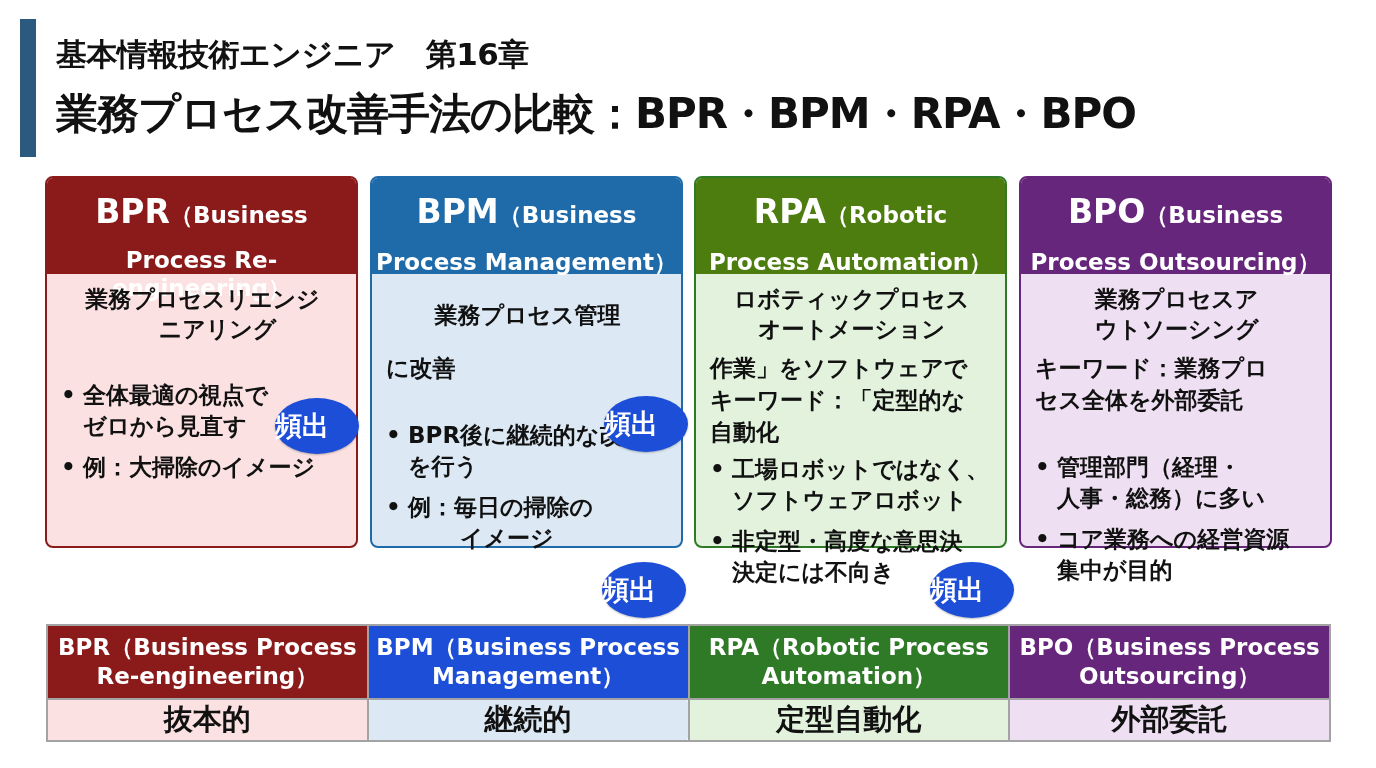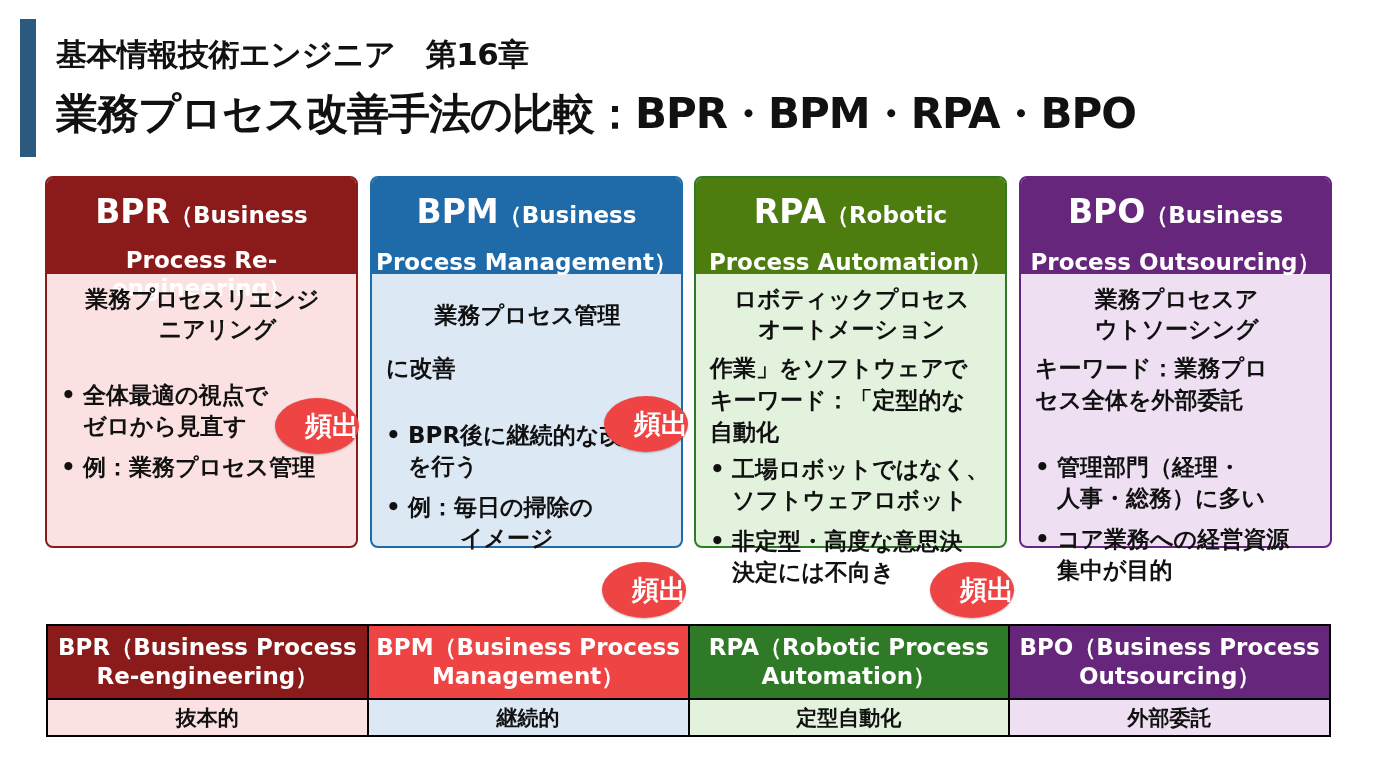--- a/index.html
+++ b/index.html
@@ -16,26 +16,26 @@
   .card-head .abbr { font-size: 33px; font-weight: bold; }
   .card-head .paren1 { font-size: 23px; font-weight: bold; }
   .card-head .line2 { font-size: 23px; font-weight: bold; margin-top: 16px; }
   .card-body { padding: 10px 12px 0 14px; font-weight: bold; color: #111; }
   .card-jp { font-size: 23px; text-align: center; line-height: 30px; }
   .card-kw { font-size: 23px; line-height: 32px; margin-top: 8px; }
   .card-bullets { margin-top: 30px; font-size: 23px; line-height: 31px; }
   .bullet { display: flex; margin-bottom: 10px; }
   .bullet .dot { width: 22px; flex-shrink: 0; }
 
-  .badge { position: absolute; width: 84px; height: 56px; border-radius: 50%; background: #ef4444; color: #fff; font-size: 27px; font-weight: bold; text-align: right; line-height: 56px; box-shadow: 0 1px 2px rgba(0,0,0,0.25); z-index: 5; }
+  .badge { position: absolute; width: 84px; height: 56px; border-radius: 50%; background: #1d4ed8; color: #fff; font-size: 27px; font-weight: bold; text-align: left; line-height: 56px; box-shadow: 0 1px 2px rgba(0,0,0,0.25); z-index: 5; }
 
   .summary { position: absolute; left: 46px; top: 624px; width: 1285px; border-collapse: collapse; }
-  .summary td, .summary th { border: 2px solid #000000; text-align: center; }
+  .summary td, .summary th { border: 2px solid #a3a3a3; text-align: center; }
   .summary th { height: 74px; color: #fff; font-size: 23px; font-weight: bold; line-height: 29px; width: 321px; }
-  .summary td { height: 37px; font-size: 21px; font-weight: bold; color: #111; }
+  .summary td { height: 37px; font-size: 29px; font-weight: bold; color: #111; }
 </style>
 </head>
 <body>
 
 <div class="title-bar"></div>
 <div class="title-sub">基本情報技術エンジニア　第16章</div>
 <div class="title-main">業務プロセス改善手法の比較：BPR・BPM・RPA・BPO</div>
 
 <div class="cards">
 
@@ -52,21 +52,21 @@
       <div class="card-bullets" style="margin-top:36px;">
         <div class="bullet">
             <span class="dot">•</span>
             <div>
               <div>全体最適の視点で</div>
               <div>ゼロから見直す</div>
             </div>
           </div>
         <div class="bullet">
             <span class="dot">•</span>
-            <div>例：業務プロセス管理</div>
+            <div>例：大掃除のイメージ</div>
           </div>
       </div>
     </div>
     <div class="badge" style="left:228px; top:220px;">頻出</div>
   </div>
 
   <div class="card" style="left:325px; border-color:#1f6aa8; background:#dce9f5;">
     <div class="card-head" style="background:#1f6aa8;">
       <div><span class="abbr">BPM</span><span class="paren1">（Business</span></div>
       <div class="line2">Process Management）</div>
@@ -169,21 +169,21 @@
 
 </div>
 
 <table class="summary">
   <tbody>
       <tr>
     <th style="background:#8b1a1a;">
           <div>BPR（Business Process</div>
           <div>Re-engineering）</div>
         </th>
-    <th style="background:#ef4444;">
+    <th style="background:#1d4ed8;">
           <div>BPM（Business Process</div>
           <div>Management）</div>
         </th>
     <th style="background:#2f7a26;">
           <div>RPA（Robotic Process</div>
           <div>Automation）</div>
         </th>
     <th style="background:#66267c;">
           <div>BPO（Business Process</div>
           <div>Outsourcing）</div>

